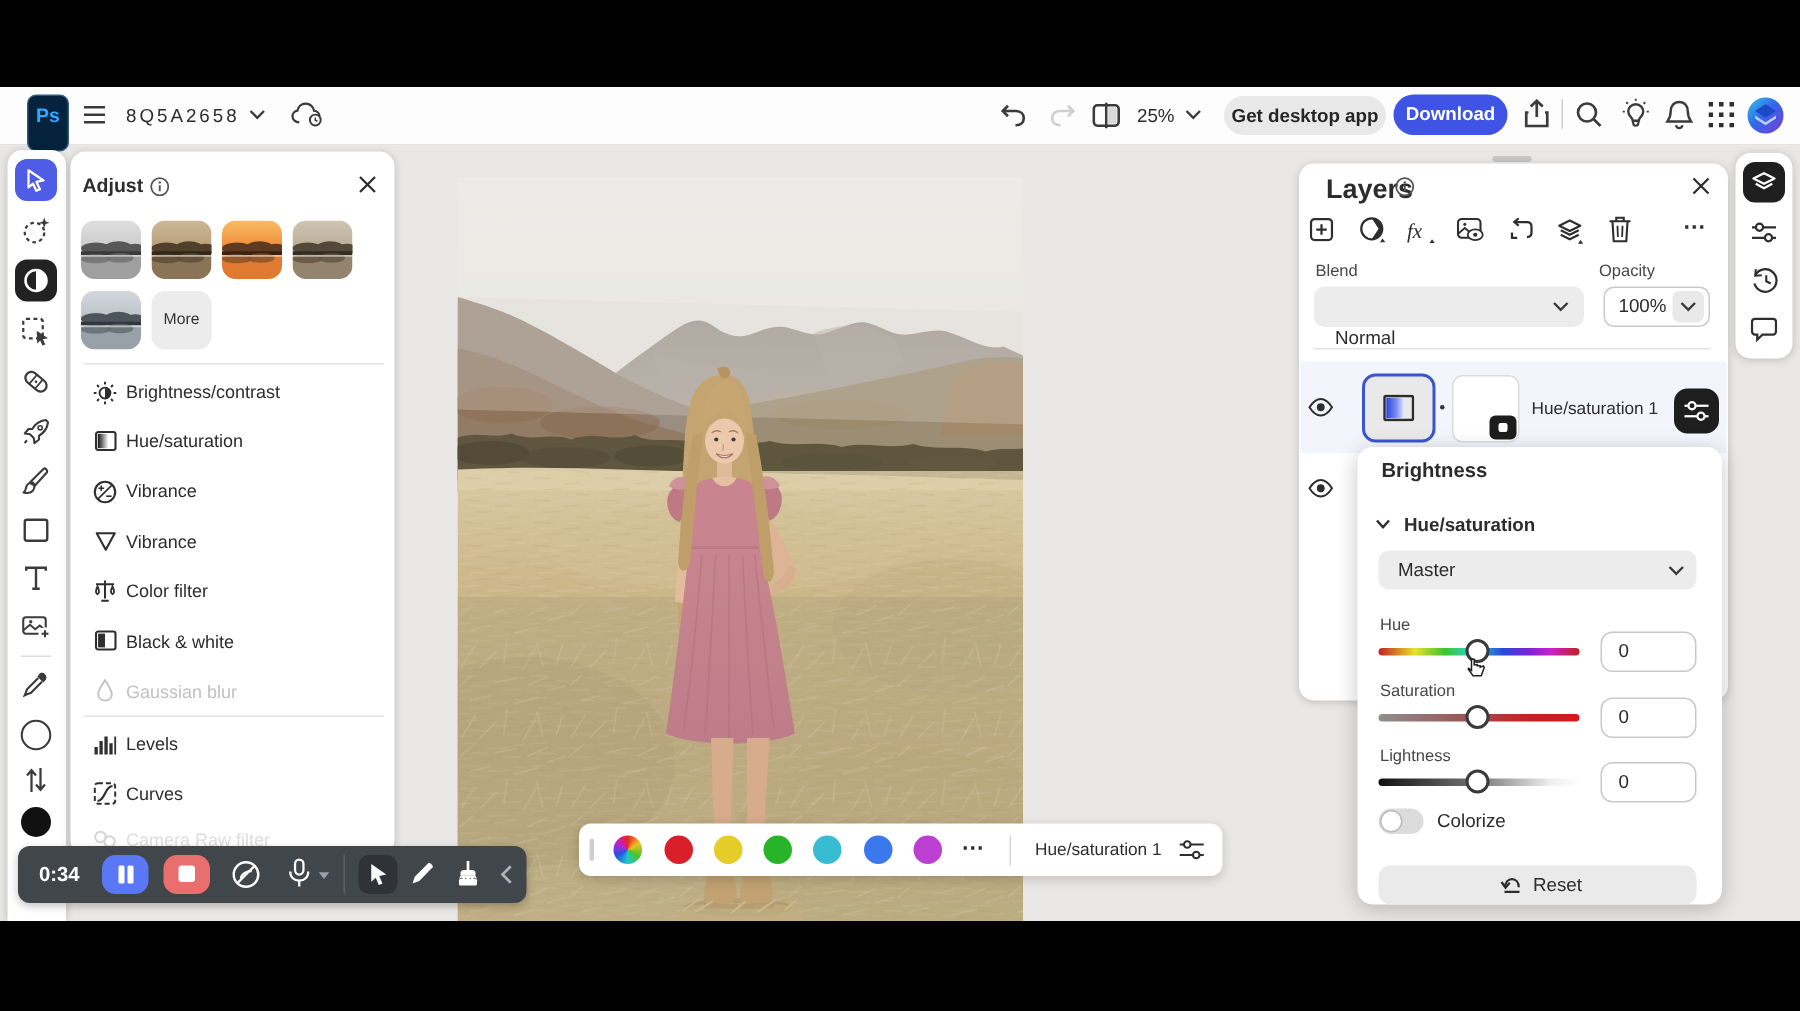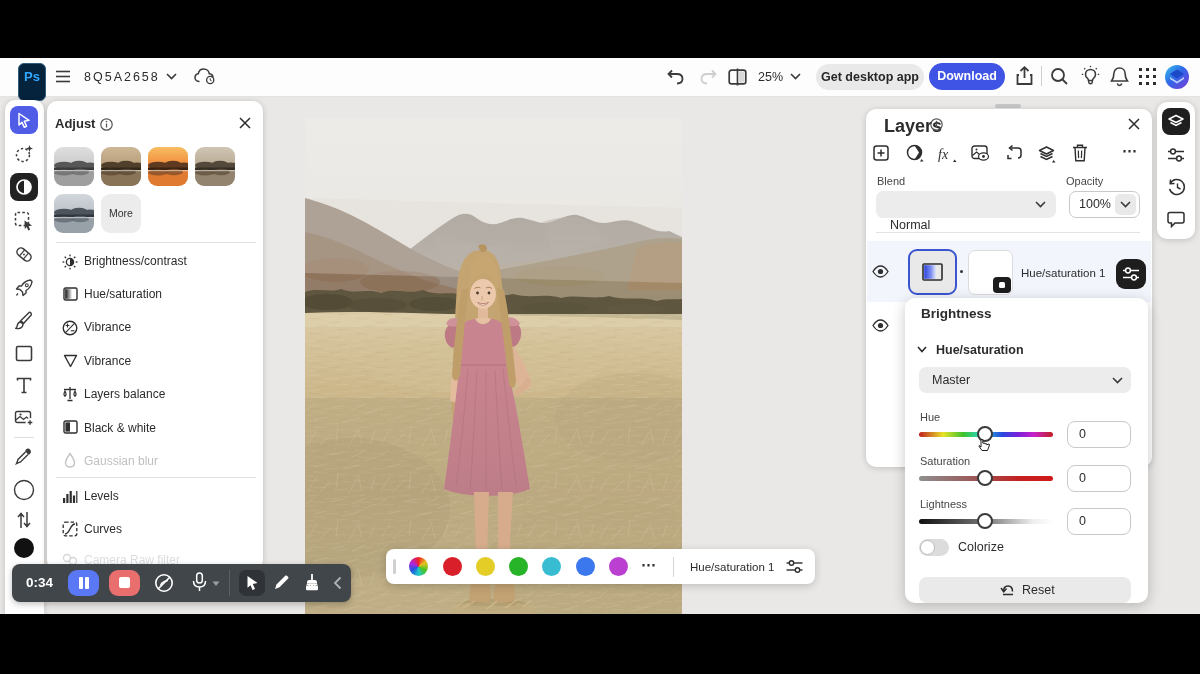--- a/index.html
+++ b/index.html
@@ -448,21 +448,21 @@
       <path d="M1.5 1.5 L13.5 1.5 L7.5 12.5 Z" fill="none" stroke="#2e2e2e" stroke-width="1.4" stroke-linejoin="round"></path>
     </svg>
   <div class="txt" style="left:84px;top:354px;font-size:12px;">Vibrance</div>
   <svg class="abs" style="left:61px;top:386px;" width="18" height="16" viewBox="0 0 18 16">
       <path d="M9 1 L9 3.2" stroke="#2e2e2e" stroke-width="1.3"></path>
       <path d="M3 3.5 L15 3.5" stroke="#2e2e2e" stroke-width="1.4"></path>
       <path d="M4 5 C2.6 7.8 2.6 9.4 4 10.2 C5.4 9.4 5.4 7.8 4 5 Z" fill="none" stroke="#2e2e2e" stroke-width="1.2"></path>
       <path d="M14 5 C12.6 7.8 12.6 9.4 14 10.2 C15.4 9.4 15.4 7.8 14 5 Z" fill="none" stroke="#2e2e2e" stroke-width="1.2"></path>
       <path d="M9 3.5 L9 13 M6.5 14.5 L11.5 14.5" stroke="#2e2e2e" stroke-width="1.3"></path>
     </svg>
-  <div class="txt" style="left:84px;top:387px;font-size:12px;">Layers balance</div>
+  <div class="txt" style="left:84px;top:387px;font-size:12px;">Color filter</div>
   <svg class="abs" style="left:63px;top:420px;" width="15" height="14" viewBox="0 0 15 14">
       <rect x="1" y="1" width="13" height="12" rx="1.5" fill="none" stroke="#2e2e2e" stroke-width="1.4"></rect>
       <rect x="2.4" y="2.4" width="4.6" height="9.2" fill="#2e2e2e"></rect>
     </svg>
   <div class="txt" style="left:84px;top:421px;font-size:12px;">Black &amp; white</div>
   <svg class="abs" style="left:63px;top:452px;" width="14" height="16" viewBox="0 0 14 16">
       <path d="M7 1.5 C9.8 5.5 11.5 8.5 11.5 10.8 C11.5 13.4 9.5 15 7 15 C4.5 15 2.5 13.4 2.5 10.8 C2.5 8.5 4.2 5.5 7 1.5 Z" fill="none" stroke="#c4c4c4" stroke-width="1.4"></path>
     </svg>
   <div class="txt" style="left:84px;top:454px;font-size:12px;color:#c0c0c0;">Gaussian blur</div>
   <div class="abs" style="left:56px;top:477px;width:200px;height:1px;background:#e2e2e2;"></div>

